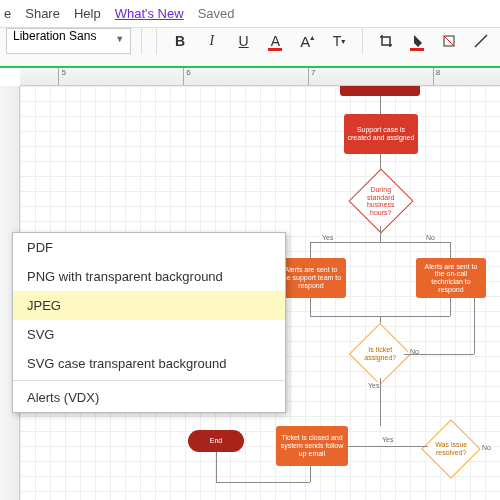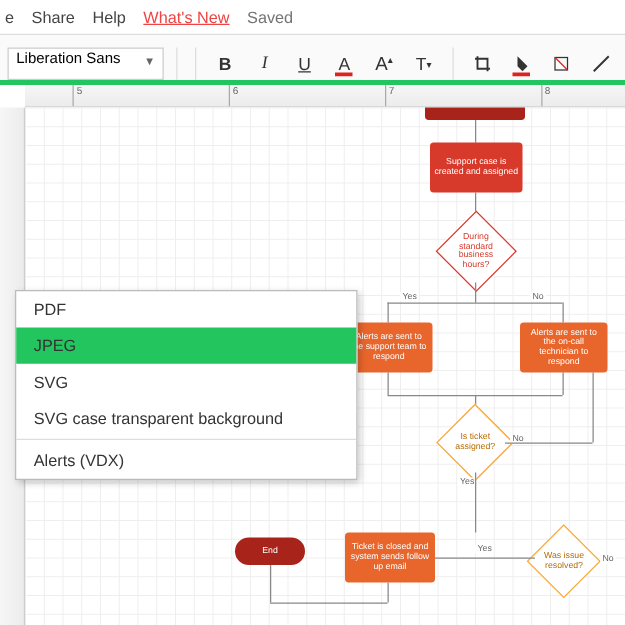--- a/index.html
+++ b/index.html
@@ -1,21 +1,21 @@
 <!DOCTYPE html>
 <html><head>
 <meta charset="utf-8">
 <style>
 *{box-sizing:border-box;margin:0;padding:0;font-family:Arial,sans-serif}
 body{background:#fff;width:500px;height:500px;overflow:hidden;position:relative}
 .menubar{height:28px;display:flex;align-items:center;padding:0 4px;gap:14px;font-size:13px;color:#444;border-bottom:1px solid #ddd}
 .menubar span{cursor:pointer}
-.menubar .whatsnew{color:#ef4444;text-decoration:underline}
+.menubar .whatsnew{color:#6d28d9;text-decoration:underline}
 .menubar .saved{color:#737373}
-.toolbar{height:40px;display:flex;align-items:flex-end;padding:0 6px;gap:6px;border-bottom:4px solid #22c55e;background:#fafafa}
+.toolbar{height:40px;display:flex;align-items:flex-start;padding:0 6px;gap:6px;border-bottom:2px solid #22c55e;background:#fafafa}
 .sep{width:1px;height:26px;background:#ddd;margin:0 4px}
 .font-select{height:26px;width:126px;font-size:12px;border:1px solid #ccc;background:#fff;padding:0 20px 0 6px;position:relative}
 .font-select::after,.size-select::after{content:"▼";position:absolute;right:6px;top:5px;font-size:9px;color:#666}
 .size-select{height:26px;width:50px;font-size:12px;border:1px solid #ccc;background:#fff;padding:0 14px 0 4px;position:relative}
 .tbtn{width:26px;height:26px;display:flex;align-items:center;justify-content:center;font-size:14px;color:#333;cursor:pointer}
 .tbtn svg{width:16px;height:16px}
 .ruler-h{height:18px;background:linear-gradient(#f6f6f6,#ececec);border-bottom:1px solid #ccc;position:relative;margin-left:20px}
 .ruler-h .tick{position:absolute;top:0;height:100%;border-left:1px solid #aaa;font-size:8px;color:#666;padding-left:2px}
 .workspace{display:flex;height:414px}
 .ruler-v{width:20px;background:linear-gradient(90deg,#f6f6f6,#ececec);border-right:1px solid #ccc}
@@ -23,21 +23,21 @@
 .shape{position:absolute;font-size:7px;color:#fff;text-align:center;display:flex;align-items:center;justify-content:center;line-height:1.1;padding:3px}
 .rect{border-radius:3px}
 .diamond{transform:rotate(45deg)}
 .diamond>div{transform:rotate(-45deg);width:80px}
 .conn{position:absolute;background:#888}
 .conn.v{width:1px}
 .conn.h{height:1px}
 .lbl{position:absolute;font-size:7px;color:#666;background:rgba(255,255,255,0.9);padding:0 2px}
 .context-menu{position:absolute;left:12px;top:232px;width:274px;background:#fff;border:1px solid #bbb;box-shadow:2px 2px 6px rgba(0,0,0,0.25);font-size:13px;color:#333;z-index:100}
 .context-menu .mi{padding:7px 14px;cursor:pointer}
-.context-menu .mi:hover,.context-menu .mi.hover{background:#22c55e}
+.context-menu .mi:hover,.context-menu .mi.hover{background:#fef9c3}
 .context-menu .msep{height:1px;background:#ddd;margin:2px 0}
 .pill{border-radius:12px}
 </style>
 </head>
 <body>
 
 <div class="menubar">
   <span>e</span>
   <span>Share</span>
   <span>Help</span>
@@ -164,18 +164,19 @@
 
     <div class="shape pill" style="left:168px;top:344px;width:56px;height:22px;background:#a8231a">
         <div>End</div>
       </div>
 
   </div>
 </div>
 
 <div class="context-menu">
   <div class="mi">PDF</div>
+  <div class="mi">PNG with transparent background</div>
   <div class="mi hover">JPEG</div>
   <div class="mi">SVG</div>
   <div class="mi">SVG case transparent background</div>
   <div class="msep"></div>
   <div class="mi">Alerts (VDX)</div>
 </div>
 
 </body></html>

